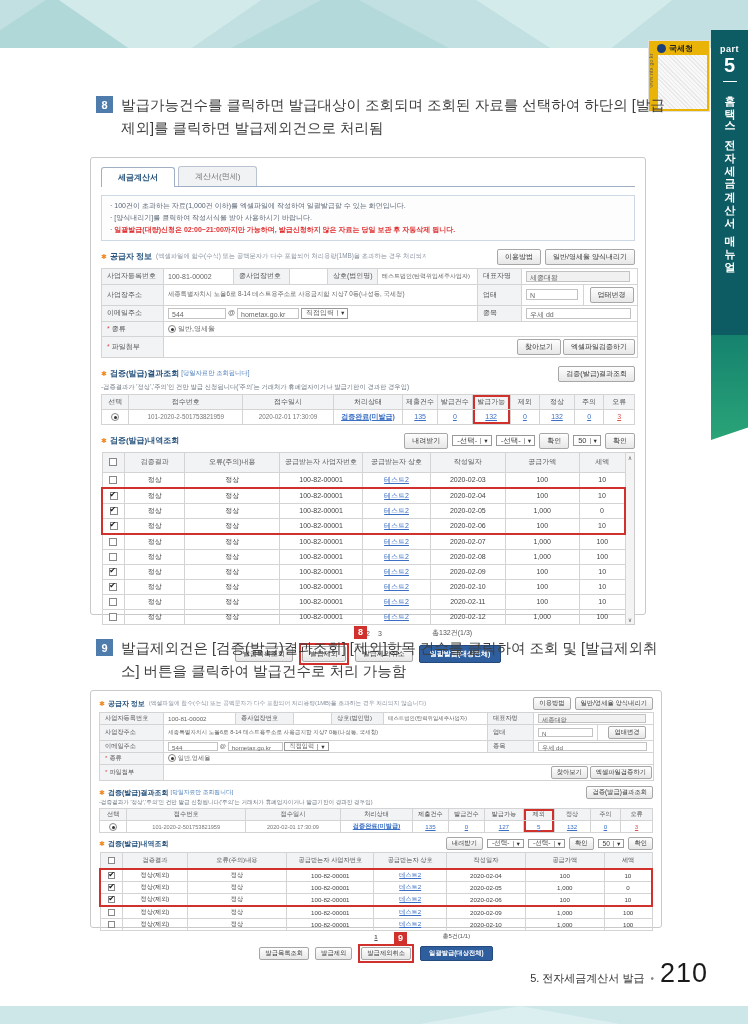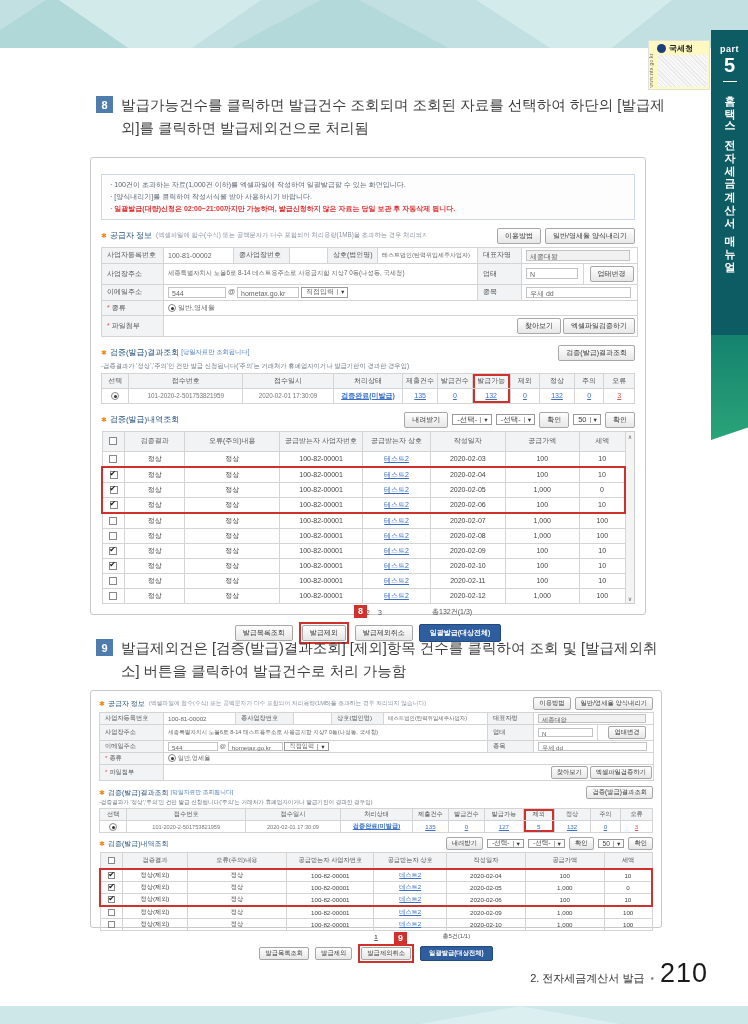--- a/index.html
+++ b/index.html
@@ -19,21 +19,21 @@
   .side-tab { position:absolute; right:0; top:30px; width:37px; height:410px; }
   .side-tab .dark { position:absolute; top:0; left:0; width:100%; height:305px; background:#0d5c63; }
   .side-tab .green { position:absolute; top:305px; left:0; width:100%; height:105px; background:linear-gradient(180deg,#15826e,#2aa478); clip-path:polygon(0 0,100% 0,100% 88%,0 100%); }
   .side-tab .inner { position:absolute; top:14px; left:0; width:100%; display:flex; flex-direction:column; align-items:center; color:#fff; }
   .side-tab .part { font-size:9px; font-weight:bold; letter-spacing:.5px; }
   .side-tab .pnum { font-size:20px; font-weight:bold; line-height:1.1; }
   .side-tab .divider { width:14px; height:1px; background:#ffffff; margin:5px 0 6px 0; }
   .side-tab .vtitle { writing-mode:vertical-rl; font-size:11px; font-weight:bold; letter-spacing:2px; line-height:1; }
 
   
-  .stamp { position:absolute; left:648px; top:40px; width:62px; height:50px; background:#fef9c3; border:1px solid #e0e0e0; }
+  .stamp { position:absolute; left:648px; top:40px; width:62px; height:72px; background:#eab308; border:1px solid #e0e0e0; }
   .stamp .head { display:flex; align-items:center; gap:3px; padding:2px 2px 1px 8px; }
   .stamp .logo-circle { width:9px; height:9px; border-radius:50%; background:#1b3f7a; color:#fff; font-size:4px; display:flex; align-items:center; justify-content:center; }
   .stamp .org { font-size:8px; font-weight:bold; color:#222; }
   .stamp .noise { position:absolute; left:9px; top:14px; right:2px; bottom:2px;
      background:repeating-linear-gradient(45deg,#e9e9e9 0 1px,#f8f8f8 1px 3px),repeating-linear-gradient(-45deg,#eee 0 1px,transparent 1px 4px); }
   .stamp .url { position:absolute; left:0px; top:12px; writing-mode:vertical-rl; transform:rotate(180deg); font-size:4.5px; color:#555; letter-spacing:.5px; }
 
   
   .step { position:absolute; left:96px; width:575px; display:flex; gap:8px; }
   .step-badge { flex:0 0 auto; width:17px; height:17px; margin-top:2px; background:#4e7dad; color:#fff; font-size:11px; font-weight:bold; display:flex; align-items:center; justify-content:center; }
@@ -48,21 +48,21 @@
   .tabs { display:flex; align-items:flex-end; border-bottom:1px solid #9fb0c4; }
   .tab { padding:4px 16px; font-size:8px; border:1px solid #b9c4d2; border-bottom:none; border-radius:3px 3px 0 0; margin-right:3px; }
   .tab.active { background:#fff; color:#1f4e79; font-weight:bold; position:relative; top:1px; border-color:#9fb0c4; }
   .tab.inactive { background:#f1f2f4; color:#777; }
 
   .notice { border:1px solid #ccd8e6; background:#fdfdfe; margin-top:8px; padding:4px 8px; line-height:1.7; font-size:7px; color:#5a6573; }
   .notice .red { color:#e03030; font-weight:bold; }
 
   .sec-head { display:flex; align-items:center; margin-top:8px; position:relative; }
   .sec-ico { color:#f08519; font-size:7px; margin-right:3px; }
-  .sec-title { font-weight:normal; color:#27537d; font-size:8px; }
+  .sec-title { font-weight:bold; color:#27537d; font-size:8px; }
   .sec-note { color:#8a93a0; font-size:6.3px; margin-left:4px; }
   .sec-note-blue { color:#4a7dbb; font-size:6.3px; margin-left:2px; }
   .sec-btns { margin-left:auto; display:flex; gap:4px; }
 
   .gbtn { display:inline-flex; align-items:center; justify-content:center; border:1px solid #a7a7a7; background:linear-gradient(#fefefe,#e7e7e7); color:#333; font-size:7px; padding:2px 7px; border-radius:2px; white-space:nowrap; }
   .sm .gbtn { font-size:6.3px; padding:1px 5px; }
   .bbtn { display:inline-flex; align-items:center; justify-content:center; background:#2f5e9e; color:#fff; font-size:7px; font-weight:bold; padding:3px 10px; border-radius:2px; border:1px solid #24497c; white-space:nowrap; }
   .sm .bbtn { font-size:6.3px; padding:2px 8px; }
 
   table { border-collapse:collapse; width:100%; table-layout:fixed; }
@@ -139,25 +139,29 @@
     <div class="inner">
       <span class="part">part</span>
       <span class="pnum">5</span>
       <span class="divider"></span>
       <span class="vtitle">홈택스 전자세금계산서 매뉴얼</span>
     </div>
   </div>
 
   <div class="step" style="top:94px;">
     <span class="step-badge">8</span>
-    <span class="step-text">발급가능건수를 클릭하면 발급건수 조회되며 조회된 자료를 선택하여 하단의 [발급제외]를 클릭하면 발급제외건으로 처리됨</span>
+    <span class="step-text">발급가능건수를 클릭하면 발급대상이 조회되며 조회된 자료를 선택하여 하단의 [발급제외]를 클릭하면 발급제외건으로 처리됨</span>
   </div>
 
   <div class="shot shot1">
 
+    <div class="tabs">
+      <div class="tab active">세금계산서</div>
+      <div class="tab inactive">계산서(면세)</div>
+    </div>
 
     <div class="notice">
       <div><span>·</span> <span>100건이 초과하는 자료(1,000건 이하)를 엑셀파일에 작성하여 일괄발급할 수 있는 화면입니다.</span></div>
       <div><span>·</span> <span>[양식내리기]를 클릭하여 작성서식을 받아 사용하시기 바랍니다.</span></div>
       <div><span>·</span> <span class="red">일괄발급(대량)신청은 02:00~21:00까지만 가능하며, 발급신청하지 않은 자료는 당일 보관 후 자동삭제 됩니다.</span></div>
     </div>
 
     <div class="sec-head">
       <span class="sec-ico">✱</span>
       <span class="sec-title">공급자 정보</span>
@@ -683,21 +687,21 @@
 
     <div class="btn-row" style="margin-top:4px;">
       <span class="gbtn">발급목록조회</span>
       <span class="gbtn">발급제외</span>
       <span class="redwrap"><span class="gbtn">발급제외취소</span></span>
       <span class="bbtn">일괄발급(대상전체)</span>
     </div>
   </div>
 
   <div class="footer">
-    <span class="crumb">2. 전자세금계산서 발급</span>
+    <span class="crumb">5. 전자세금계산서 발급</span>
     <span class="dot">•</span>
     <span class="pno">210</span>
   </div>
 
   <div class="bottom-band">
       <div class="tri1"></div>
     </div>
 </div>
 
 </body></html>

